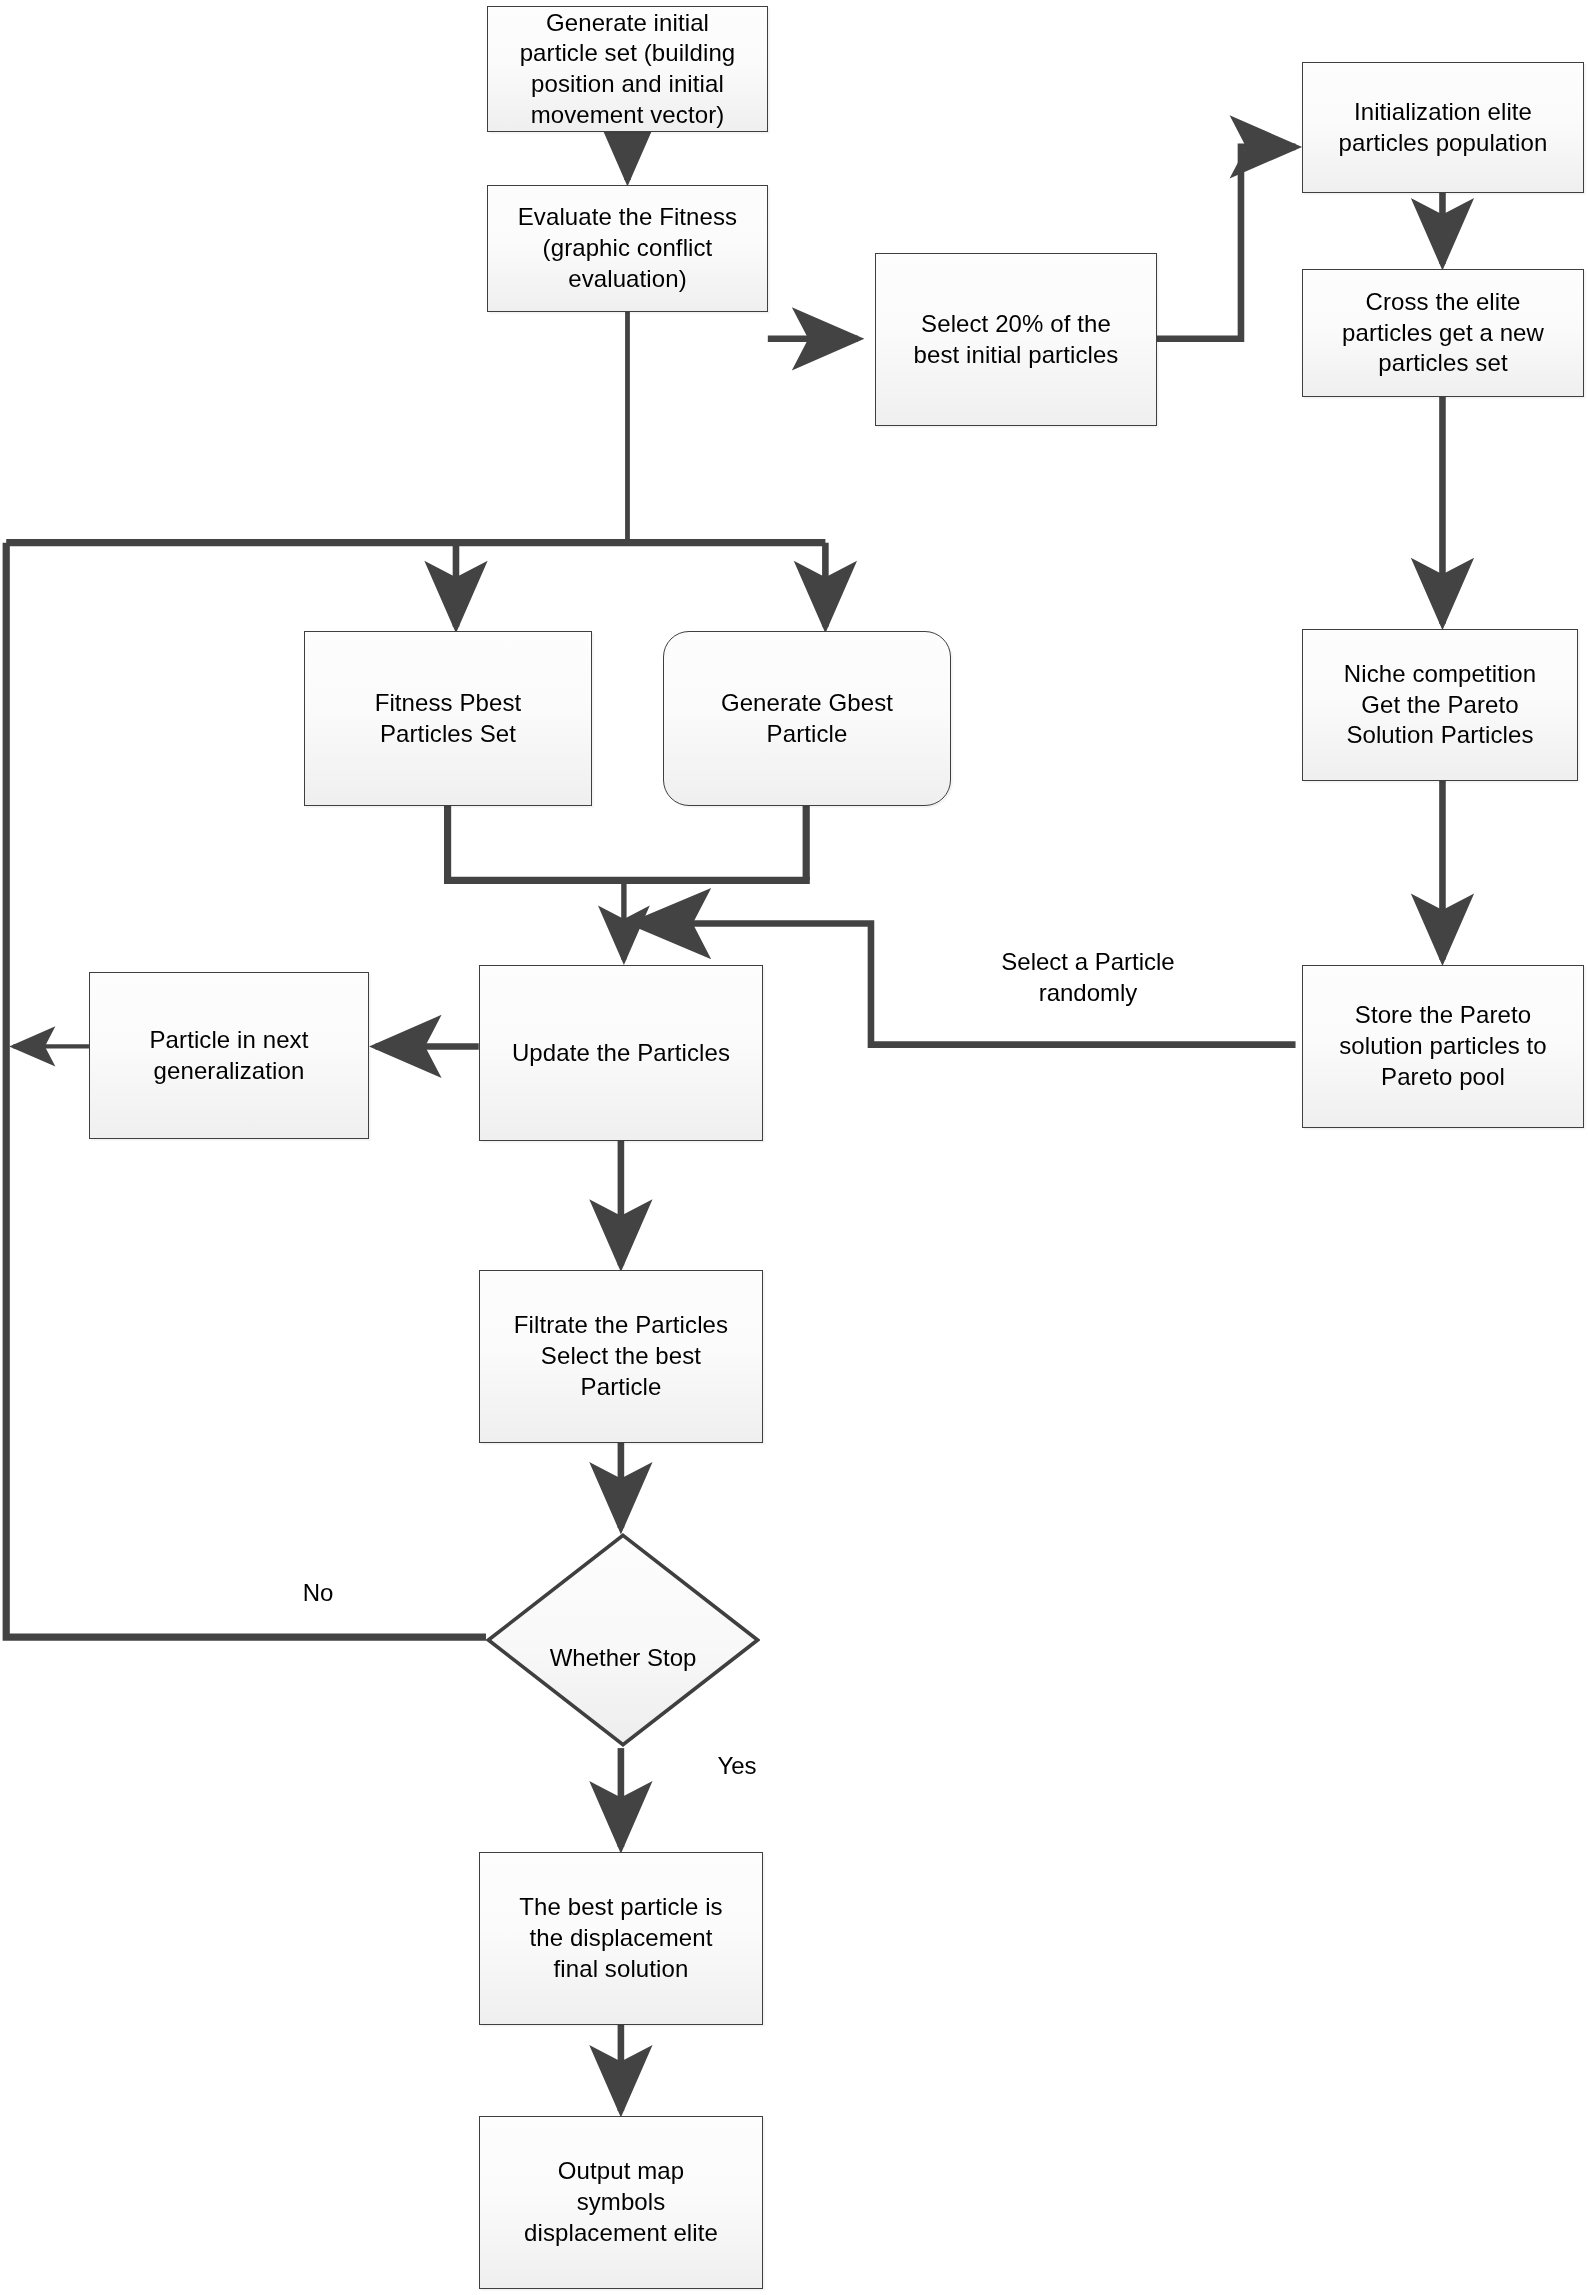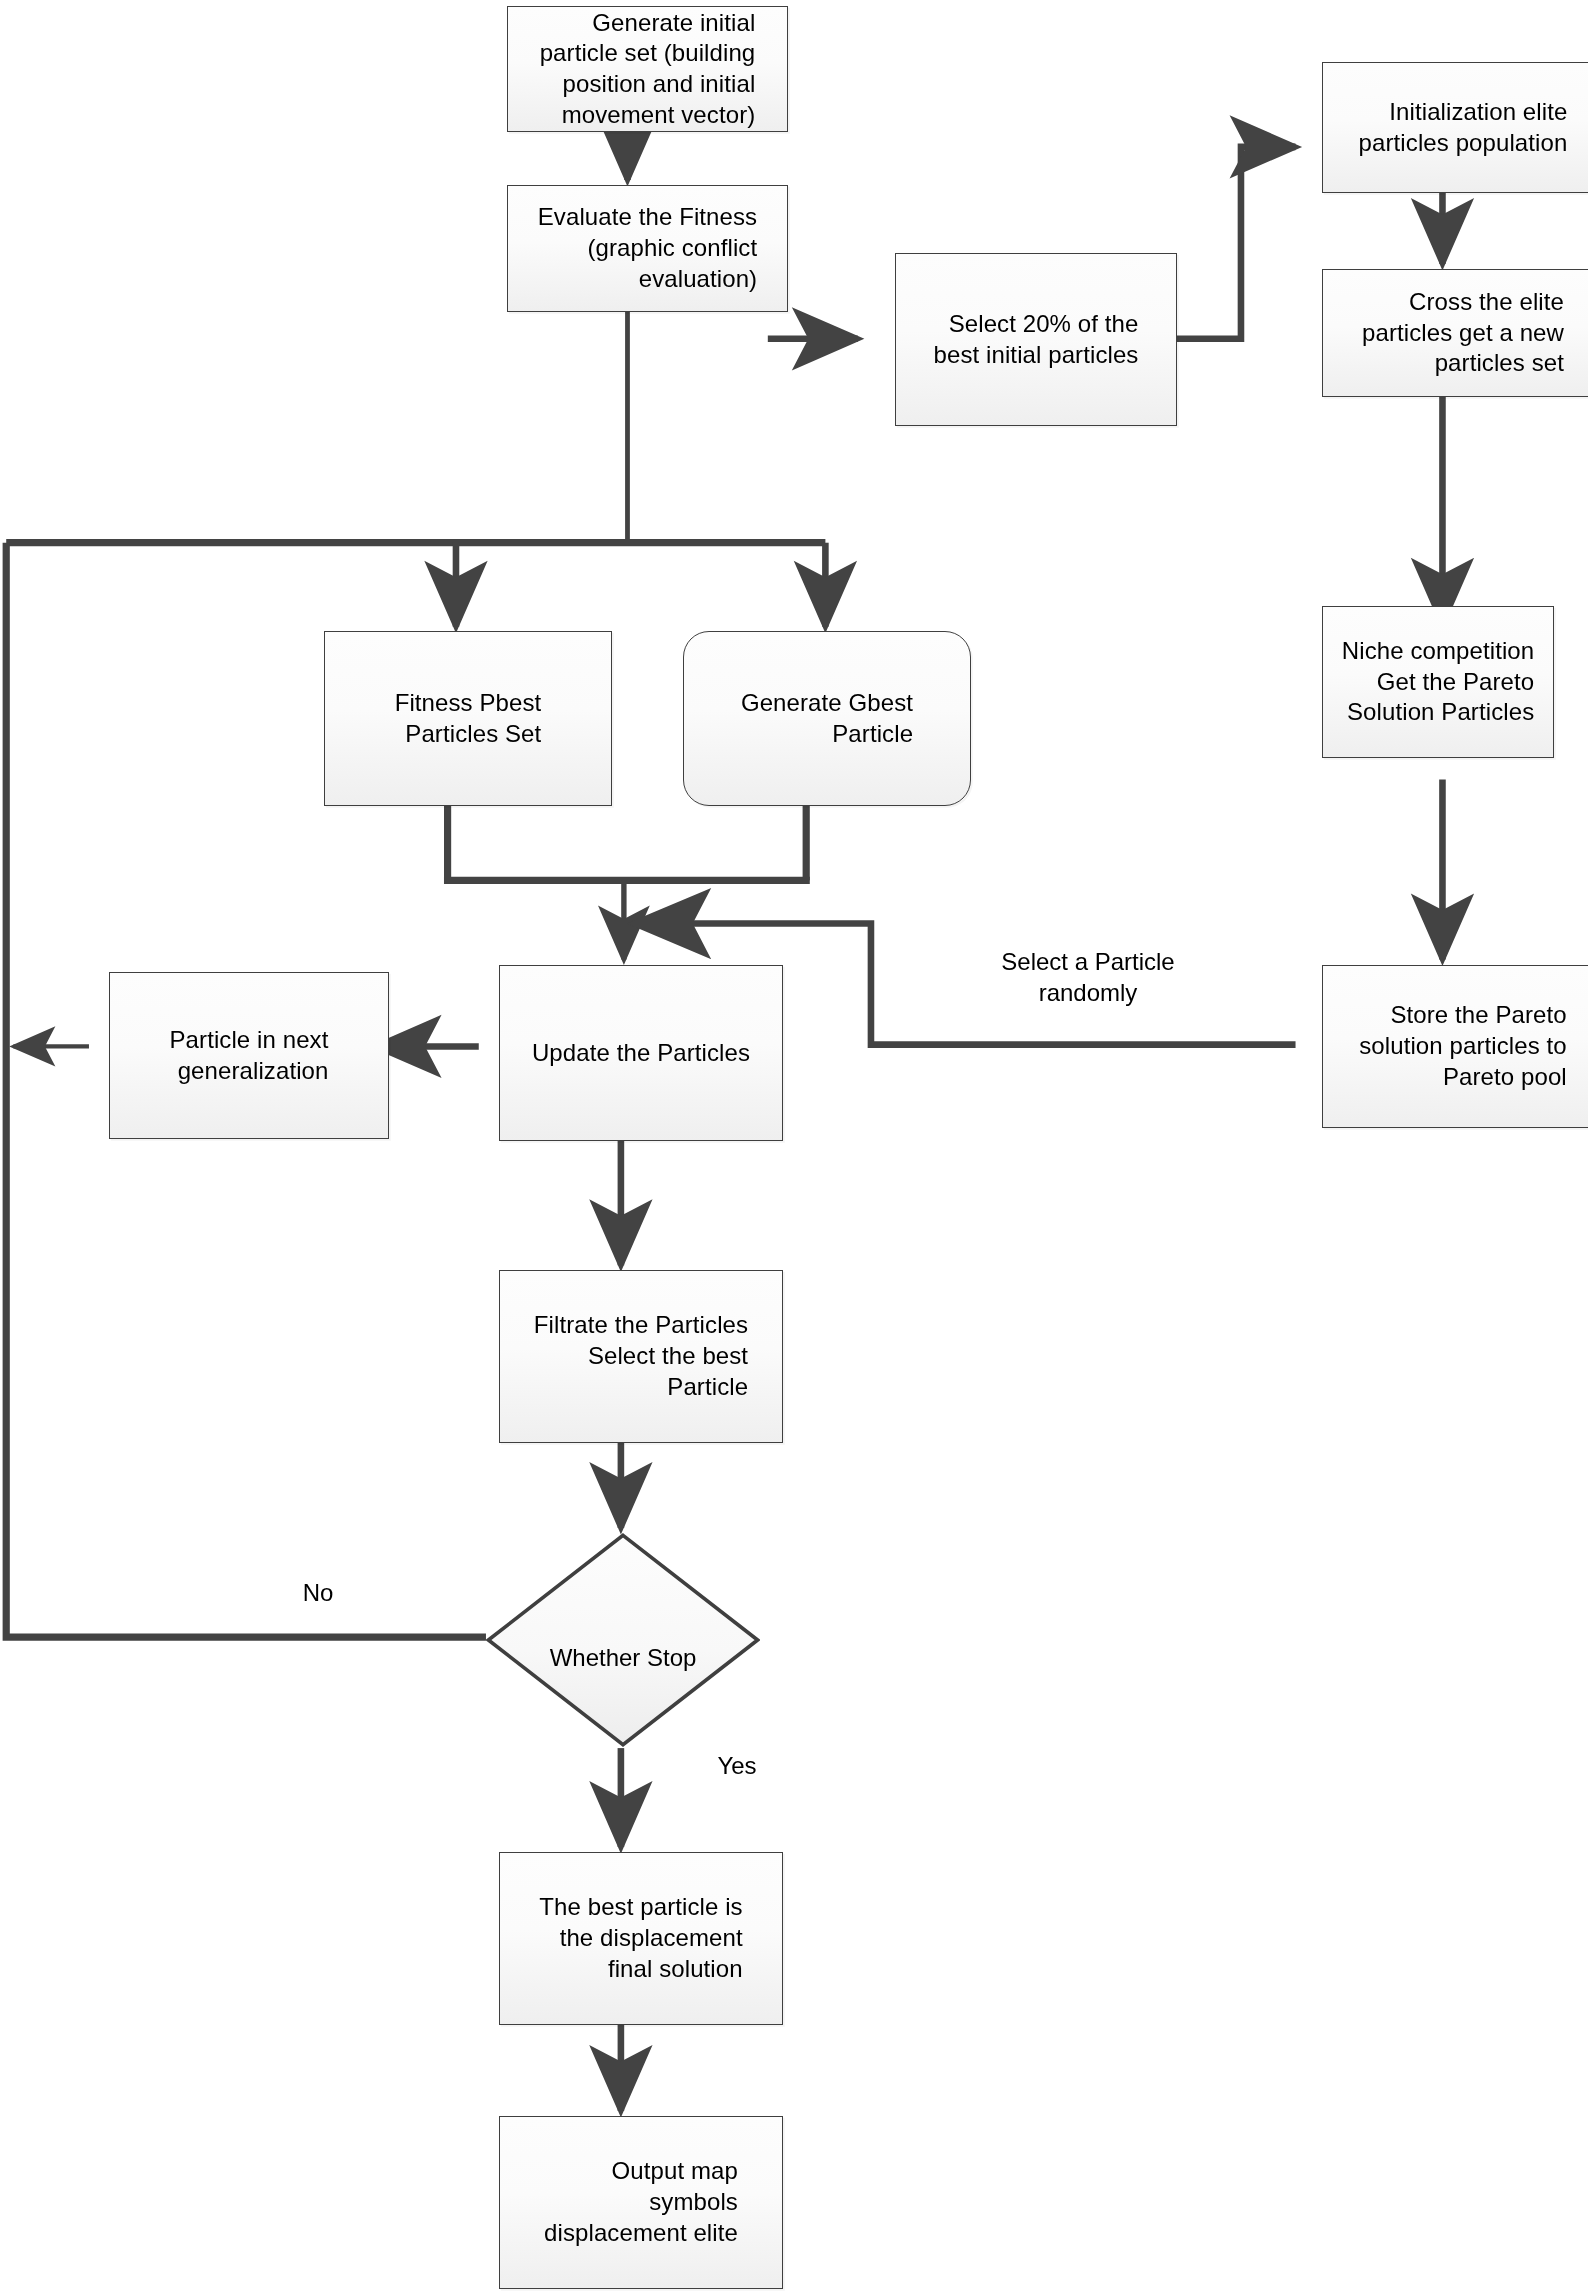--- a/index.html
+++ b/index.html
@@ -25,30 +25,29 @@
     width: 1589px;
     height: 2295px;
     pointer-events: none;
   }
   .node {
     position: absolute;
     box-sizing: border-box;
     display: flex;
     align-items: center;
     justify-content: center;
-    text-align: right;
+    text-align: center;
     border: 1.8px solid #3f3f3f;
     background: linear-gradient(to bottom, #fdfdfd 0%, #fbfbfb 45%, #efefef 100%);
     color: #000000;
     font-size: 24px;
     line-height: 1.28;
     letter-spacing: 0.1px;
     box-shadow: 1.8px 1.8px 0 rgba(0,0,0,0.045);
     padding: 2.4px 6px;
-    margin-left: 20px;
   }
   .node .label {
     display: block;
     white-space: pre-line;
   }
   .decision {
     position: absolute;
     display: flex;
     align-items: center;
     justify-content: center;
@@ -155,21 +154,21 @@
     <span class="label">Initialization elite
 particles population</span>
   </div>
 
   <div class="node" style="left:1302px; top:269px; width:282px; height:128px;">
     <span class="label">Cross the elite
 particles get a new
 particles set</span>
   </div>
 
-  <div class="node" style="left:1302px; top:606px; width:232px; height:152px;">
+  <div class="node" style="left:1302px; top:629px; width:276px; height:152px;">
     <span class="label">Niche competition
 Get the Pareto
 Solution Particles</span>
   </div>
 
   <div class="node" style="left:1302px; top:965px; width:282px; height:163px;">
     <span class="label">Store the Pareto
 solution particles to
 Pareto pool</span>
   </div>

